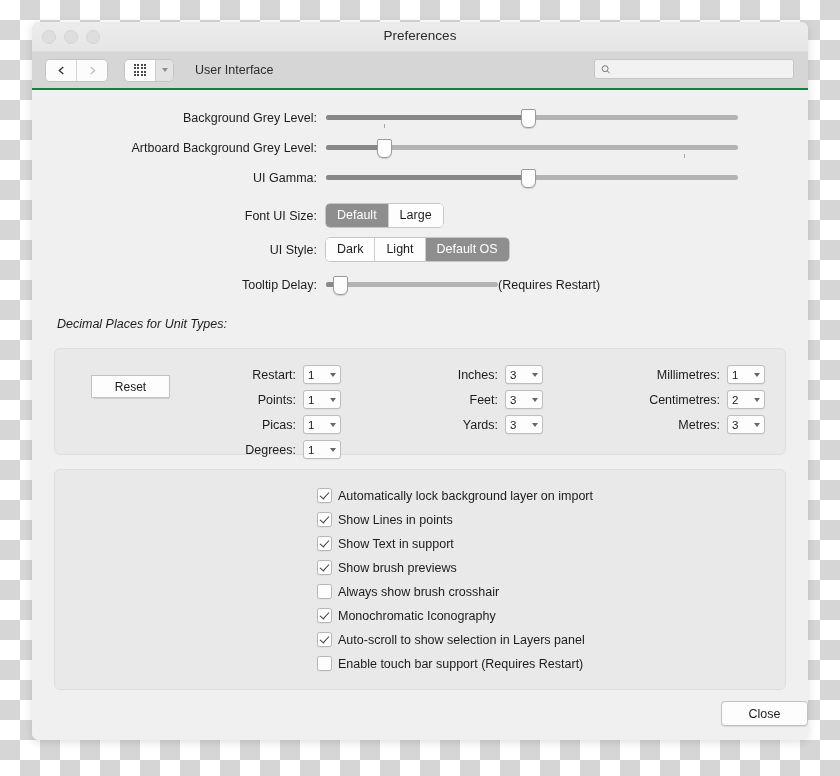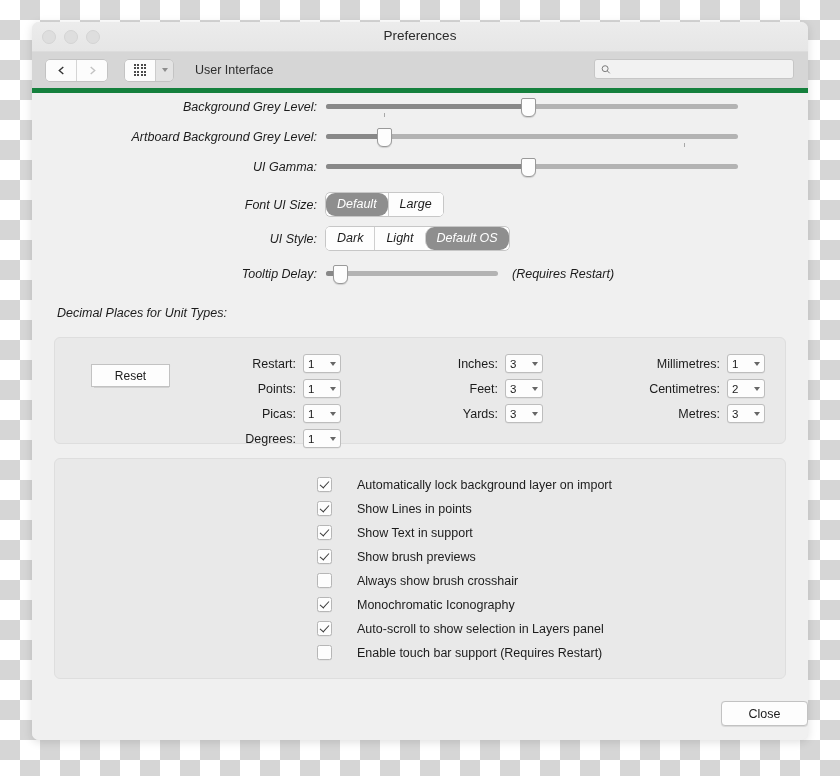--- a/index.html
+++ b/index.html
@@ -62,21 +62,21 @@
     left: 0; right: 0; top: 6px;
     text-align: center;
     font-size: 13.5px;
     color: #2b2b2b;
   }
 
   
   .toolbar {
     height: 36px;
     background: #d6d6d6;
-    border-bottom: 5px solid #15803d;
+    border-bottom: 2px solid #15803d;
     display: flex;
     align-items: center;
     padding: 0 14px;
     flex: 0 0 auto;
     position: relative;
   }
   .segbtns {
     display: flex;
     border-radius: 4px;
     overflow: hidden;
@@ -154,21 +154,21 @@
   
   .content {
     flex: 1 1 auto;
     background: #f0f0f0;
     padding: 0 22px;
     position: relative;
     overflow: hidden;
   }
 
   
-  .form-rows { padding-top: 4px; font-style: italic; }
+  .form-rows { padding-top: 18px; }
   .row {
     display: flex;
     align-items: center;
     margin-bottom: 10px;
   }
   .row-label {
     width: 272px;
     text-align: right;
     padding-right: 9px;
     font-size: 12.5px;
@@ -228,27 +228,25 @@
     padding: 4px 11px;
     font-size: 12.5px;
     color: #1c1c1c;
     background: #fdfdfd;
     line-height: 15px;
   }
   .seg + .seg { border-left: 1px solid #cfcfcf; }
   .seg.active {
     background: #8e8e8e;
     color: #ffffff;
-    border-radius: 9px;
   }
 
   .hint {
     font-size: 12.5px;
     color: #1c1c1c;
-    margin-left: 14px;
   }
 
   
   .section-title {
     font-size: 12.5px;
     color: #1c1c1c;
     margin: 22px 0 17px 3px;
     font-style: italic;
   }
   .groupbox {
@@ -342,21 +340,21 @@
     position: absolute;
     left: 3.6px; top: 0.6px;
     width: 4px; height: 8px;
     border: solid #3a3a3a;
     border-width: 0 1.6px 1.6px 0;
     transform: rotate(42deg);
   }
   .check-label {
     font-size: 12.5px;
     color: #1c1c1c;
-    margin-left: 25px;
+    margin-left: 6px;
   }
 
   
   .footer {
     position: absolute;
     right: 0;
     bottom: 14px;
   }
   .close-btn {
     width: 85px;

